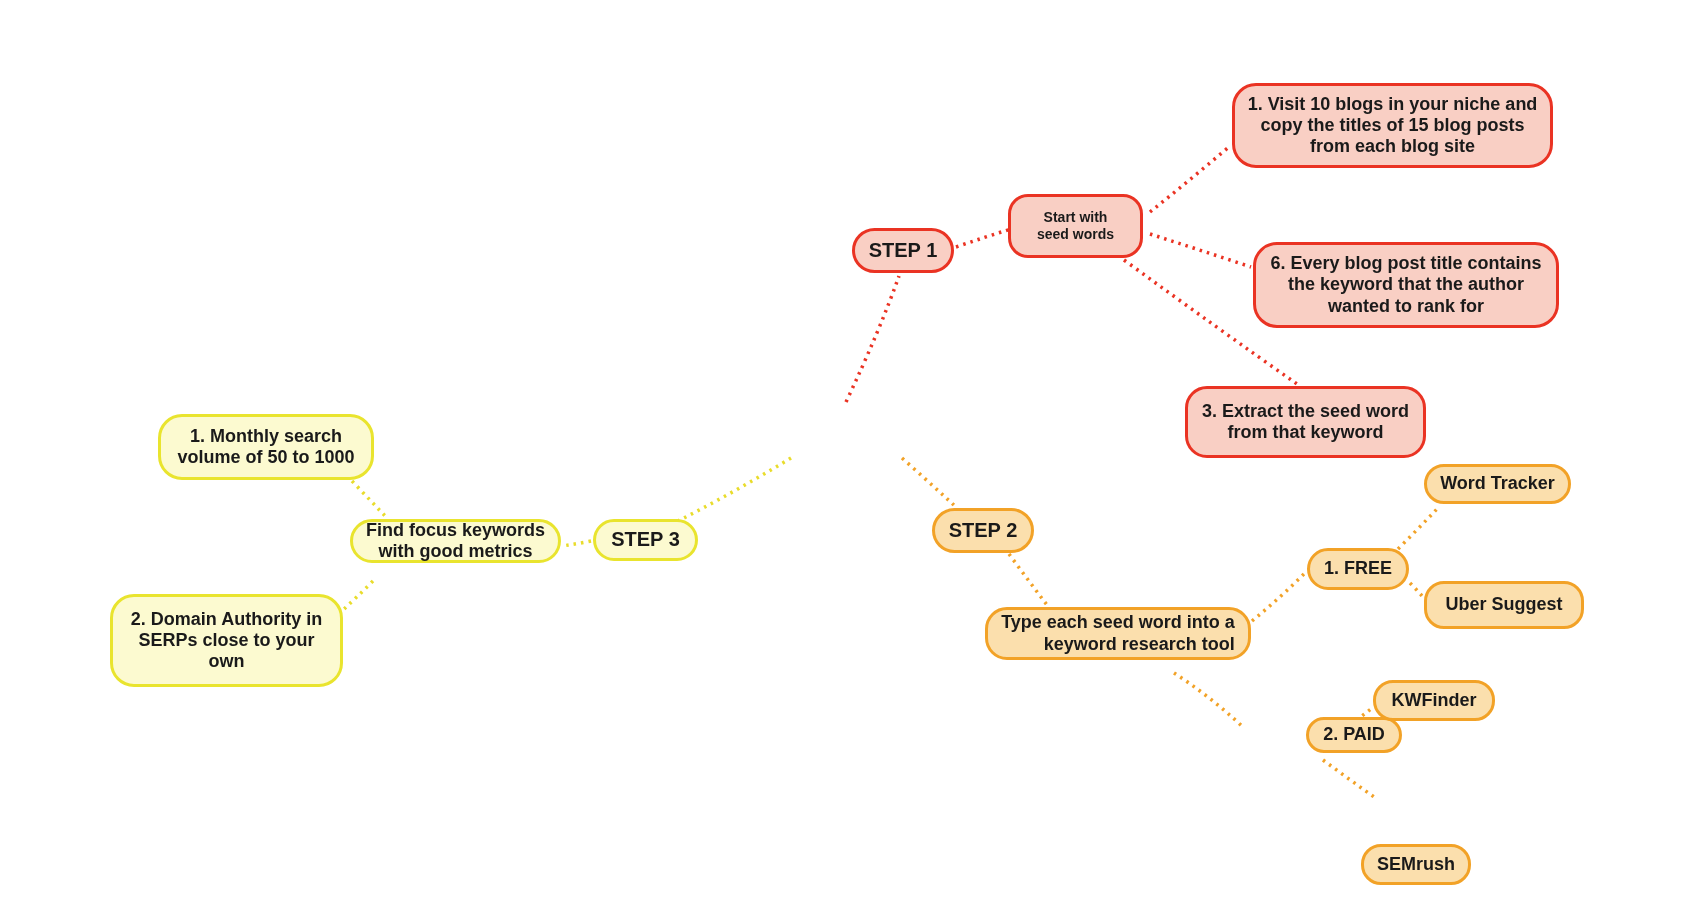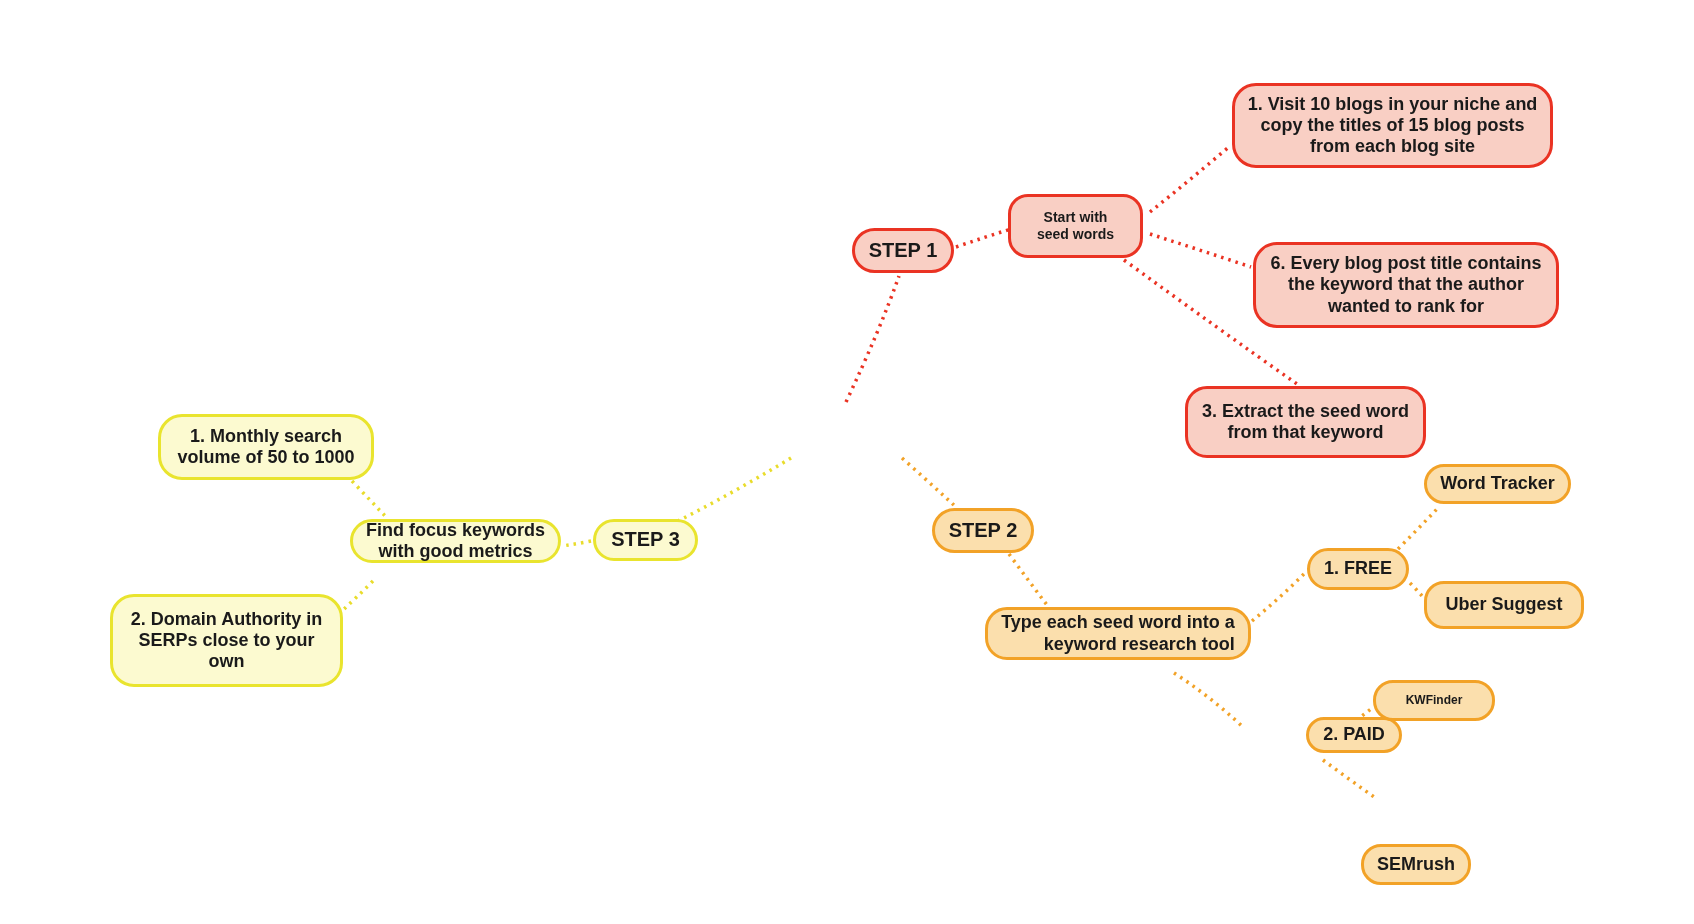--- a/index.html
+++ b/index.html
@@ -33,21 +33,21 @@
   .n-seed   { left:1008px; top:194px; width:135px; height:64px; border-radius:20px; font-size:14px; }
   .n-rbox1  { left:1232px; top:83px;  width:321px; height:85px; border-radius:24px; font-size:18px; }
   .n-rbox2  { left:1253px; top:242px; width:306px; height:86px; border-radius:24px; font-size:18px; }
   .n-rbox3  { left:1185px; top:386px; width:241px; height:72px; border-radius:22px; font-size:18px; }
   .n-step2  { left:932px; top:508px; width:102px; height:45px; border-radius:23px; font-size:20px; }
   .n-type   { left:985px; top:607px; width:266px; height:53px; border-radius:22px; font-size:18px;text-align:right; }
   .n-free   { left:1307px; top:548px; width:102px; height:42px; border-radius:21px; font-size:18px; }
   .n-wt     { left:1424px; top:456px; width:147px; height:40px; border-radius:20px; font-size:18px;margin-top:8px; }
   .n-us     { left:1424px; top:581px; width:160px; height:48px; border-radius:20px; font-size:18px; }
   .n-paid   { left:1306px; top:717px; width:96px;  height:36px; border-radius:21px; font-size:18px; }
-  .n-kw     { left:1373px; top:680px; width:122px; height:41px; border-radius:20px; font-size:12px; }
+  .n-kw     { left:1373px; top:680px; width:122px; height:41px; border-radius:20px; font-size:18px; }
   .n-sem    { left:1361px; top:800px; width:110px; height:41px; border-radius:20px; font-size:18px;margin-top:44px; }
   .n-step3  { left:593px; top:519px; width:105px; height:42px; border-radius:21px; font-size:20px; }
   .n-find   { left:350px; top:519px; width:211px; height:44px; border-radius:22px; font-size:18px; }
   .n-ybox1  { left:158px; top:414px; width:216px; height:66px; border-radius:24px; font-size:18px; }
   .n-ybox2  { left:110px; top:594px; width:233px; height:93px; border-radius:24px; font-size:18px; }
 </style>
 </head>
 <body>
 
 <div id="canvas">

